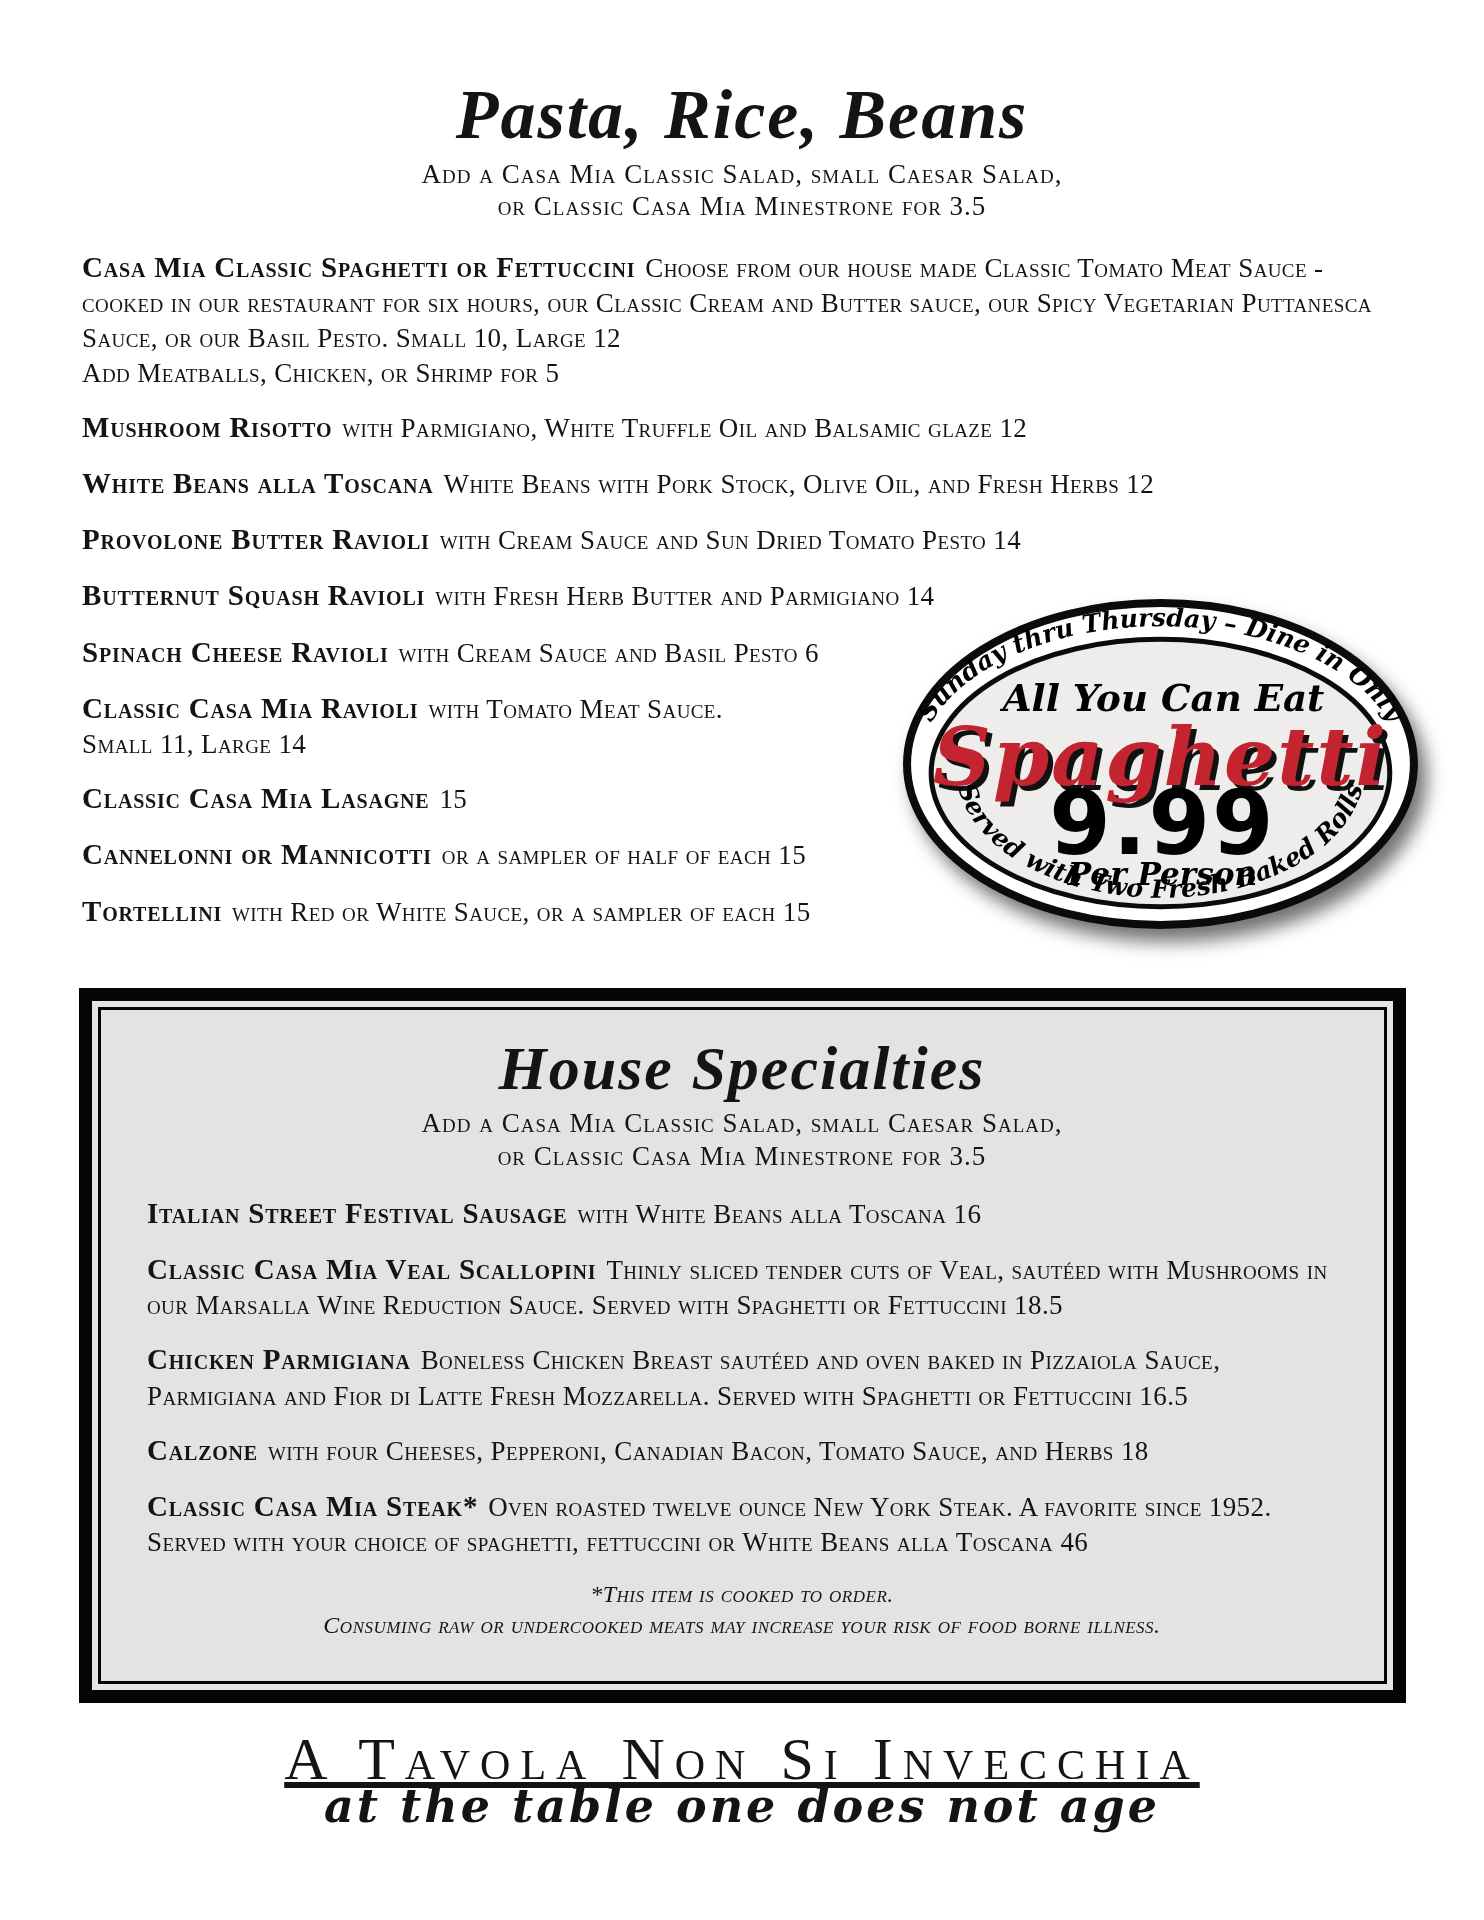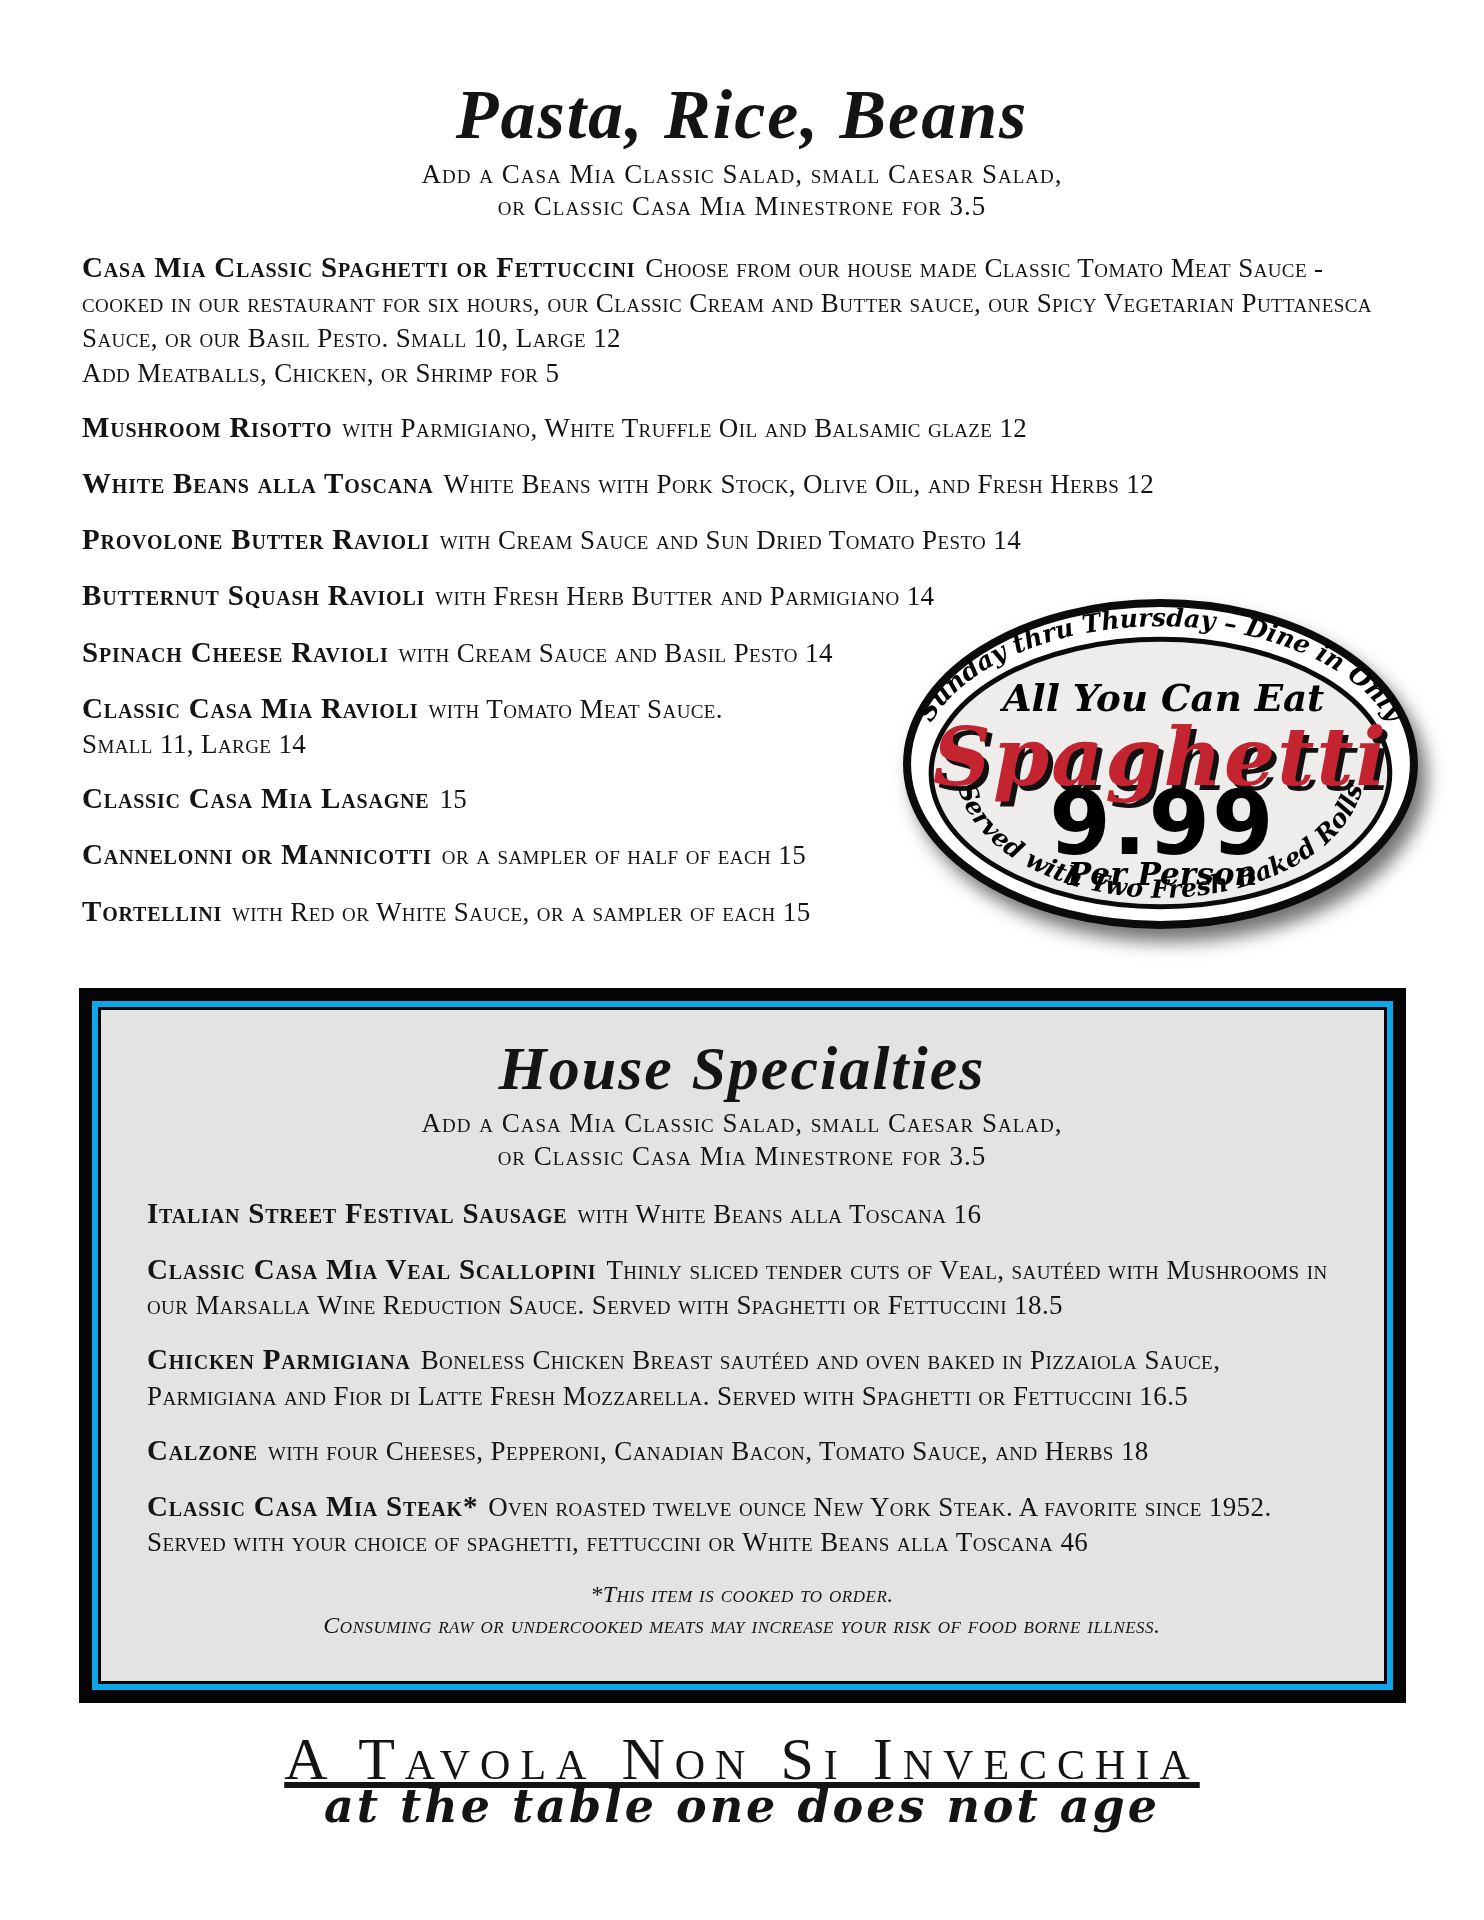--- a/index.html
+++ b/index.html
@@ -86,21 +86,21 @@
   .per-text {
     font-family:"DejaVu Serif", serif;
     font-style:italic; font-weight:bold;
     font-size:31px;
   }
   
   .house-box {
     width:1289px;
     margin:58px auto 10px;
     border:13px solid #050505;
-    background:#0ea5e9;
+    background:#e5e5e5;
     padding:6px;
   }
   .house-inner {
     border:3px solid #050505;
     background:#e3e3e1;
     padding:8px 42px 40px 42px;
   }
   .house-items { width:1190px; margin:22px auto 0; }
   .notes {
     text-align:center;
@@ -152,21 +152,21 @@
       <p class="mi">
         <span class="nm">White Beans alla Toscana</span><span class="ds">White Beans with Pork Stock, Olive Oil, and Fresh Herbs 12</span>
       </p>
       <p class="mi">
         <span class="nm">Provolone Butter Ravioli</span><span class="ds">with Cream Sauce and Sun Dried Tomato Pesto 14</span>
       </p>
       <p class="mi">
         <span class="nm">Butternut Squash Ravioli</span><span class="ds">with Fresh Herb Butter and Parmigiano 14</span>
       </p>
       <p class="mi">
-        <span class="nm">Spinach Cheese Ravioli</span><span class="ds">with Cream Sauce and Basil Pesto 14</span>
+        <span class="nm">Spinach Cheese Ravioli</span><span class="ds">with Cream Sauce and Basil Pesto 6</span>
       </p>
       <p class="mi">
         <span class="nm">Classic Casa Mia Ravioli</span><span class="ds">with Tomato Meat Sauce.</span>
         <span class="d2">Small 11, Large 14</span>
       </p>
       <p class="mi">
         <span class="nm">Classic Casa Mia Lasagne</span><span class="ds">15</span>
       </p>
       <p class="mi">
         <span class="nm">Cannelonni or Mannicotti</span><span class="ds">or a sampler of half of each 15</span>

